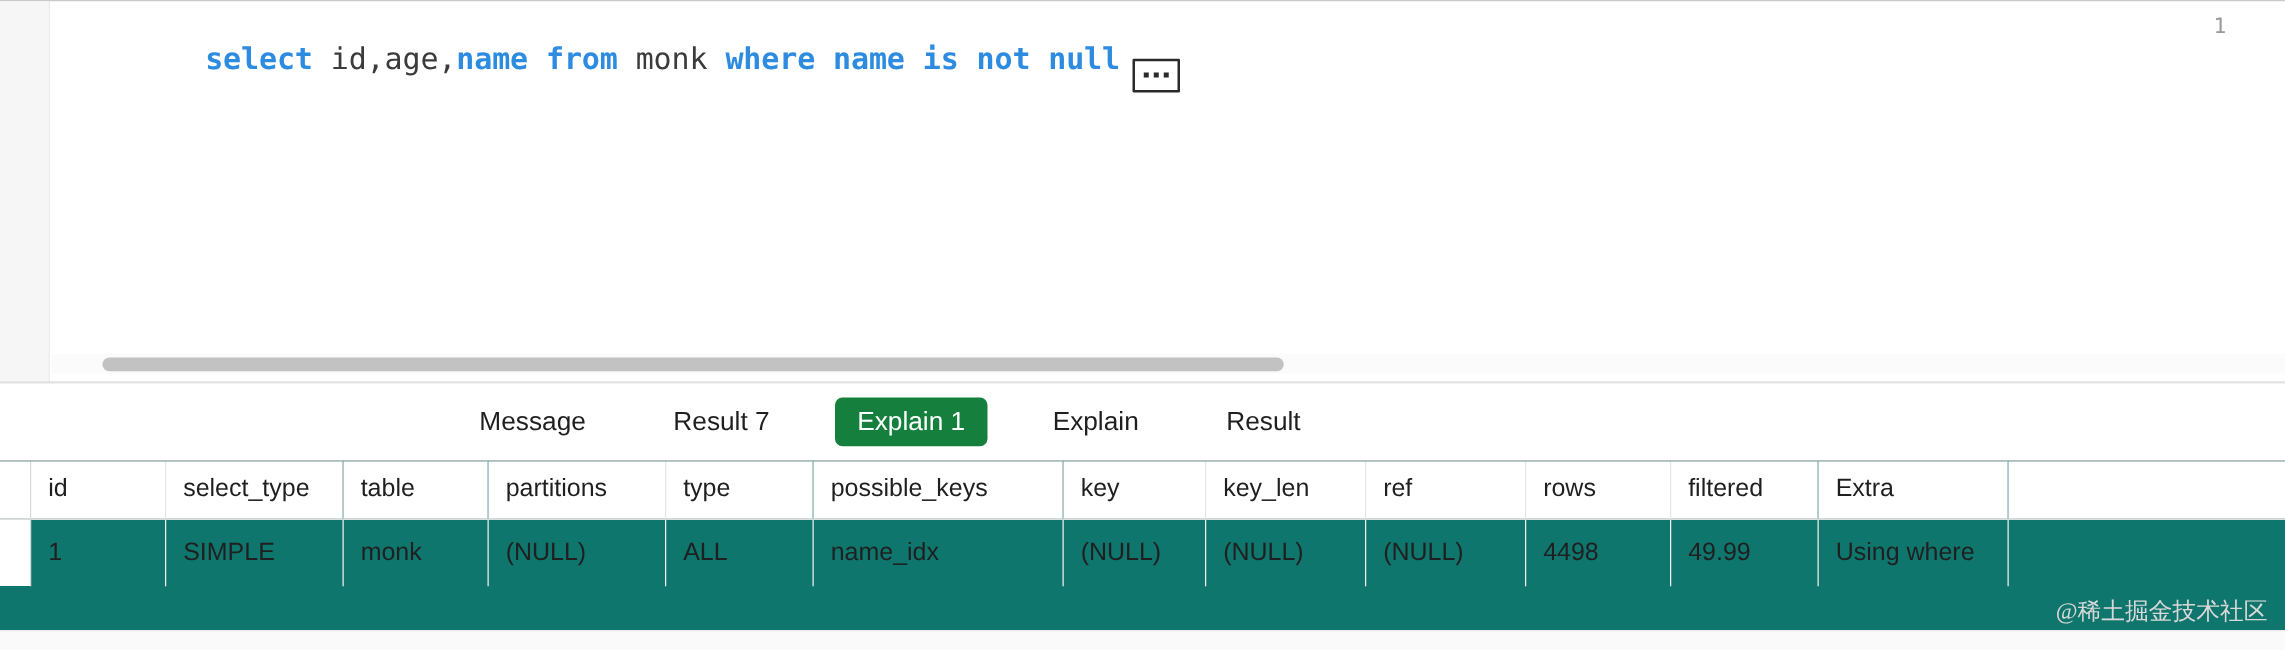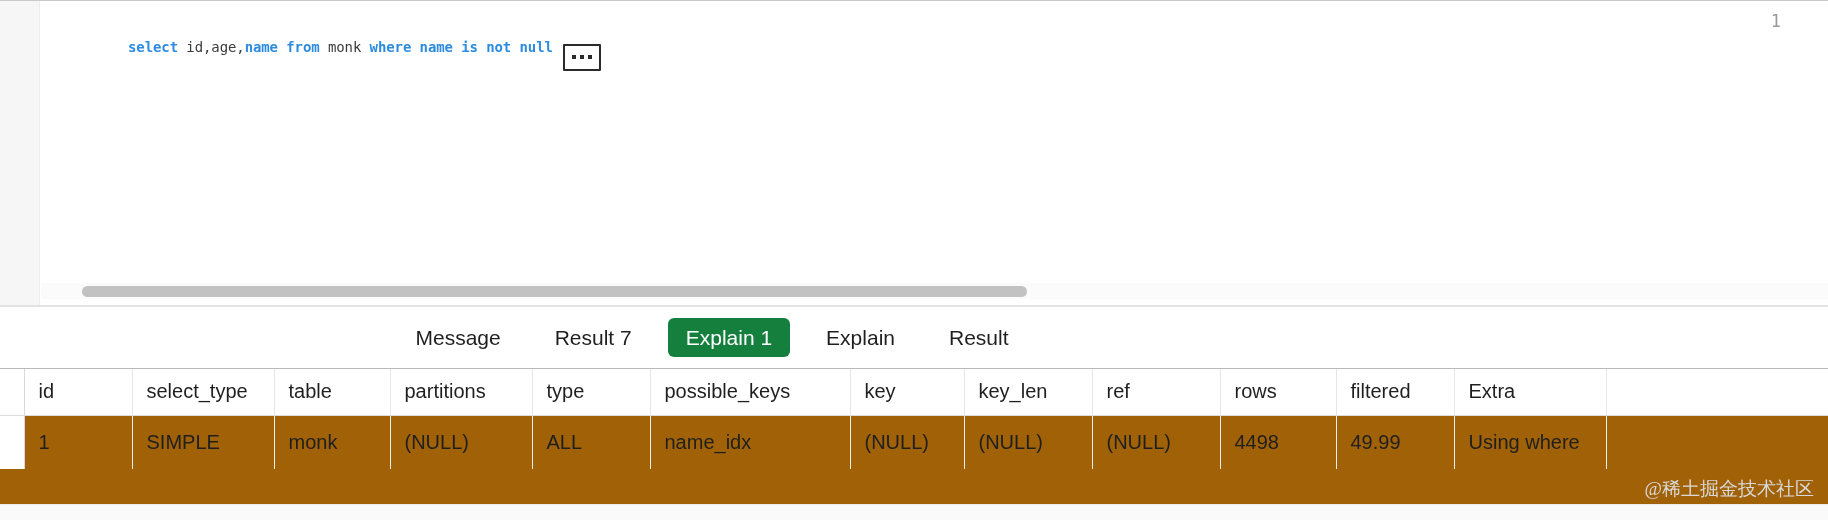--- a/index.html
+++ b/index.html
@@ -51,21 +51,21 @@
     line-height: 26px;
     user-select: none;
   }
 
   .code-area {
     position: absolute;
     left: 78px;
     top: 7px;
     right: 0;
     font-family: "DejaVu Sans Mono", monospace;
-    font-size: 14px;
+    font-size: 24px;
     line-height: 26px;
     white-space: pre;
     letter-spacing: -0.1px;
   }
 
   .tok-kw   { color: #2d8ce0; font-weight: bold; }
   .tok-id   { color: #3b3b3b; }
   .tok-plain{ color: #3b3b3b; }
 
   .fold-box {
@@ -115,21 +115,21 @@
 
   
   .tabbar {
     position: relative;
     height: 62px;
     background: #ffffff;
     border-bottom: 1px solid #b9b9b9;
     display: flex;
     align-items: center;
     justify-content: center;
-    gap: 0px;
+    gap: 16px;
     flex: 0 0 auto;
     padding-right: 404px;
   }
 
   .tab {
     font-size: 21px;
     color: #1f1f1f;
     padding: 7px 18px;
     border-radius: 6px;
     line-height: 1.2;
@@ -140,21 +140,21 @@
   .tab.active {
     background: #15803d;
     color: #ffffff;
   }
 
   
   .grid-wrap {
     position: relative;
     flex: 1 1 auto;
     overflow: hidden;
-    background: #a16207;
+    background: #0f766e;
   }
 
   table.grid {
     border-collapse: collapse;
     width: 1828px;
     table-layout: fixed;
   }
 
   table.grid th,
   table.grid td {

